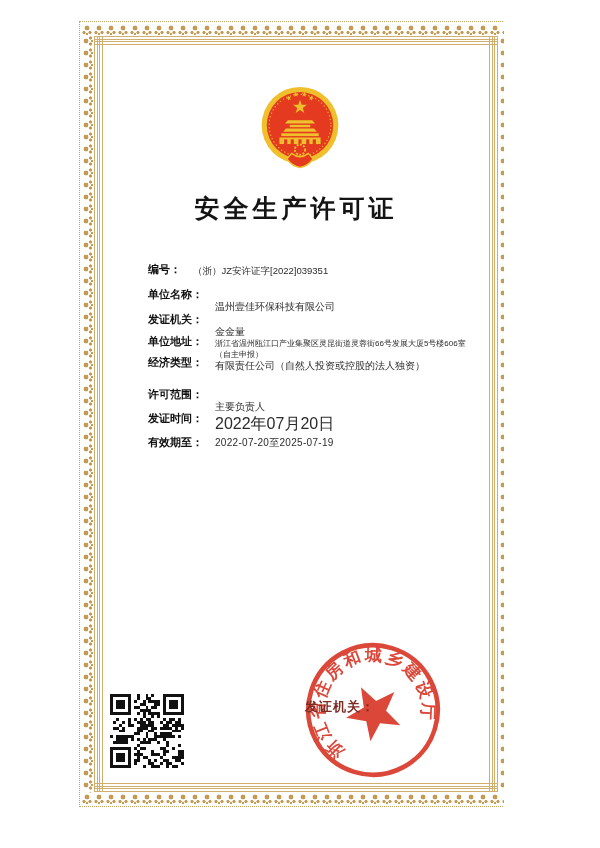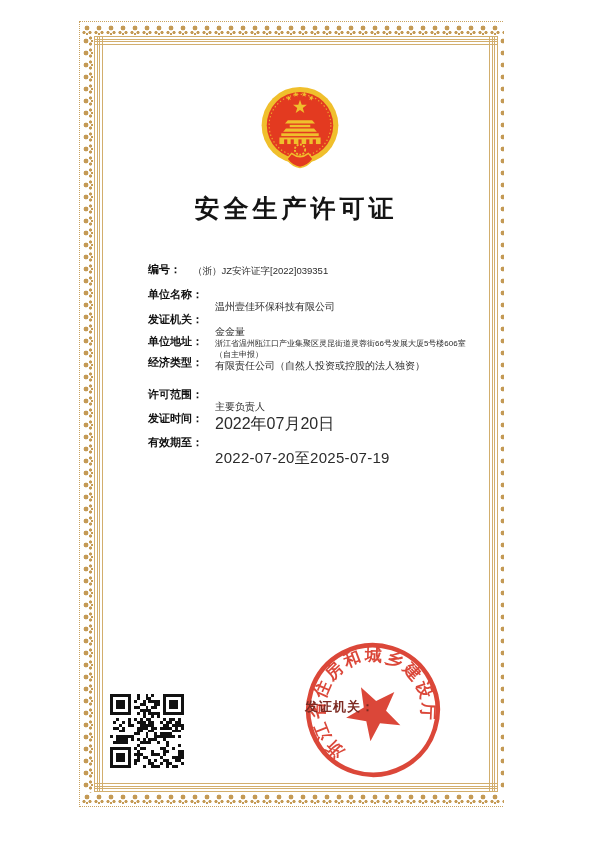--- a/index.html
+++ b/index.html
@@ -47,21 +47,21 @@
   .row{position:absolute;left:148px;width:326px;display:flex;align-items:flex-start;gap:12px;}
   .lbl{font-weight:bold;font-size:11px;line-height:1.25;white-space:nowrap;color:#111;}
   .val{color:#2b2b2b;line-height:1.3;margin-top:1px;}
   .r1{top:263px}.r2{top:288px}.r3{top:313px}.r4{top:335px}
   .r5{top:356px}.r6{top:388px}.r7{top:412px}.r8{top:436px}
   .v95{font-size:9.5px;margin-top:2px}
   .v11{font-size:10px;margin-top:12px}
   .v8{font-size:8px;margin-top:3px;line-height:1.4}
   .v75{font-size:10px;margin-top:3px}
   .v10{font-size:16px;margin-top:2px}
-  .v9{font-size:15px;margin-top:12px;letter-spacing:.3px}
+  .v9{font-size:10px;margin-top:0;letter-spacing:.3px}
 
   
   .qr{position:absolute;left:110px;top:694px;width:74px;height:74px;}
   .seal{position:absolute;left:296px;top:633px;width:154px;height:154px;opacity:.93;}
   .issuer{position:absolute;left:305px;top:698px;font-size:13px;font-weight:bold;
     color:#7c2a22;letter-spacing:1px;z-index:5;}
 </style>
 </head>
 <body>
 

